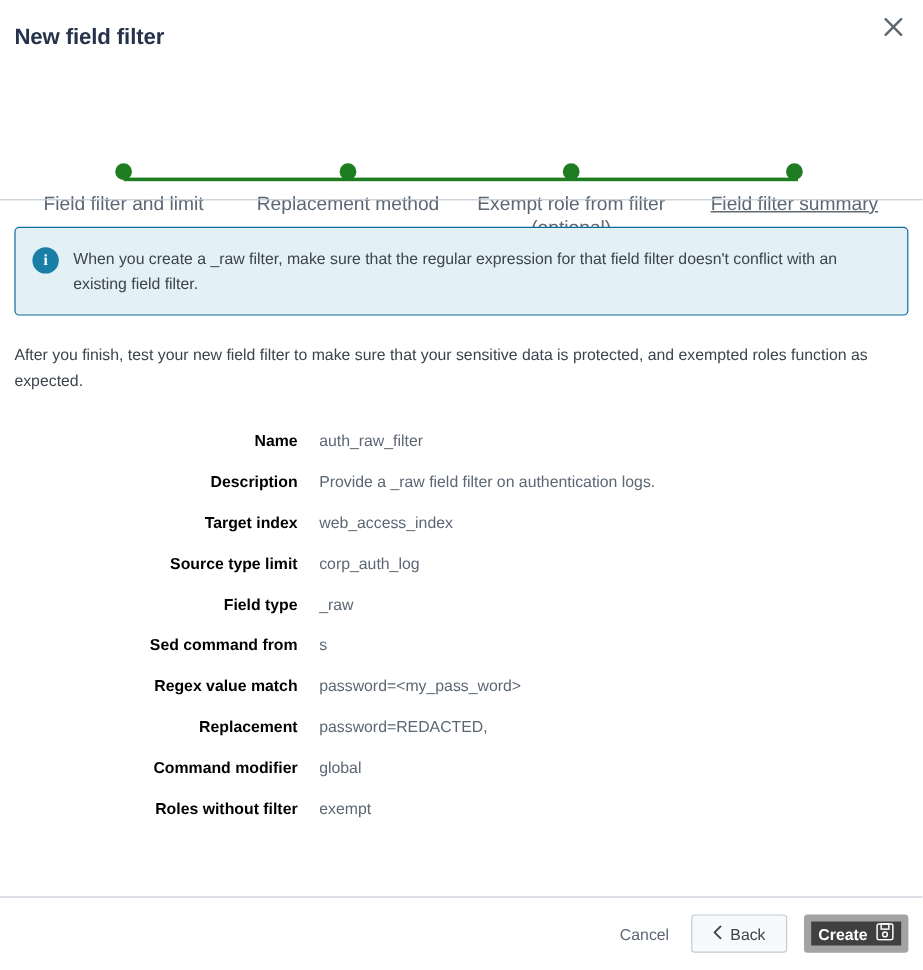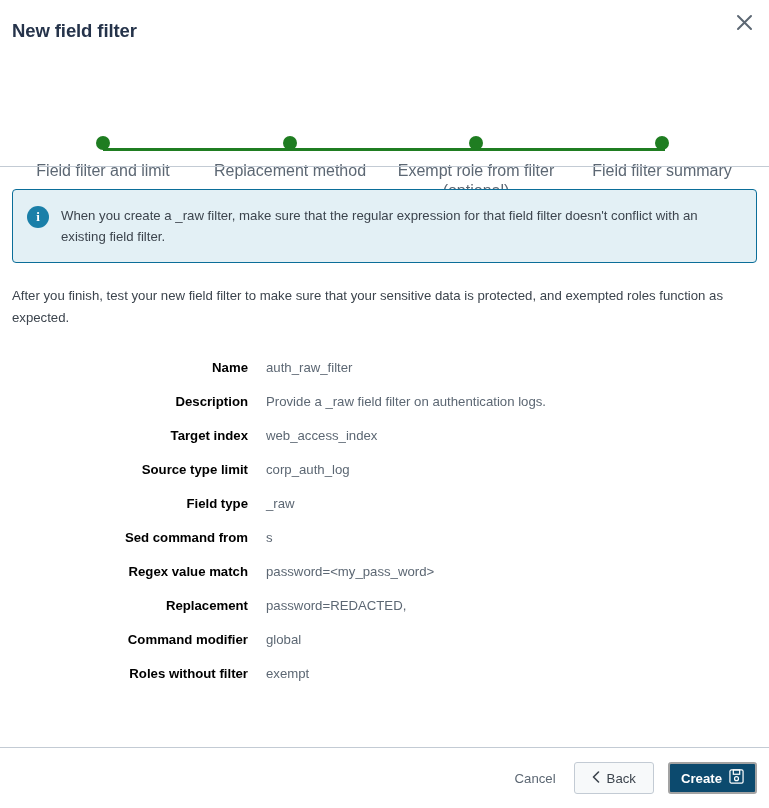--- a/index.html
+++ b/index.html
@@ -205,25 +205,25 @@
   .btn-secondary {
     background: #f7f9fa;
     border: 1px solid #c3cbd4;
     border-radius: 3px;
     color: #3c444d;
     padding: 0 17px;
     height: 32px;
     font-weight: normal;
   }
   .btn-primary {
-    background: #0c4a6e;
-    border: 2px solid #a3a3a3;
+    background: #404040;
+    border: 6px solid #a3a3a3;
     border-radius: 3px;
     color: #ffffff;
-    padding: 0 11px;
+    padding: 0 6px;
     height: 32px;
     font-weight: bold;
   }
   .chev { display: block; }
   .save-icon { display: block; }
 </style>
 </head>
 <body>
 
 <div id="modal">
@@ -251,21 +251,21 @@
       <div class="step-dot"></div>
       <div class="step-label">Replacement method</div>
     </div>
 
     <div class="step" style="left:476px;">
       <div class="step-dot"></div>
       <div class="step-label">Exempt role from filter
 (optional)</div>
     </div>
 
-    <div class="step" style="left:662px;">
+    <div class="step" style="left:662px;text-decoration:underline;">
       <div class="step-dot"></div>
       <div class="step-label">Field filter summary</div>
     </div>
   </div>
 
   <div class="divider divider-top"></div>
 
   <div class="modal-body">
 
     <div class="info-banner">

